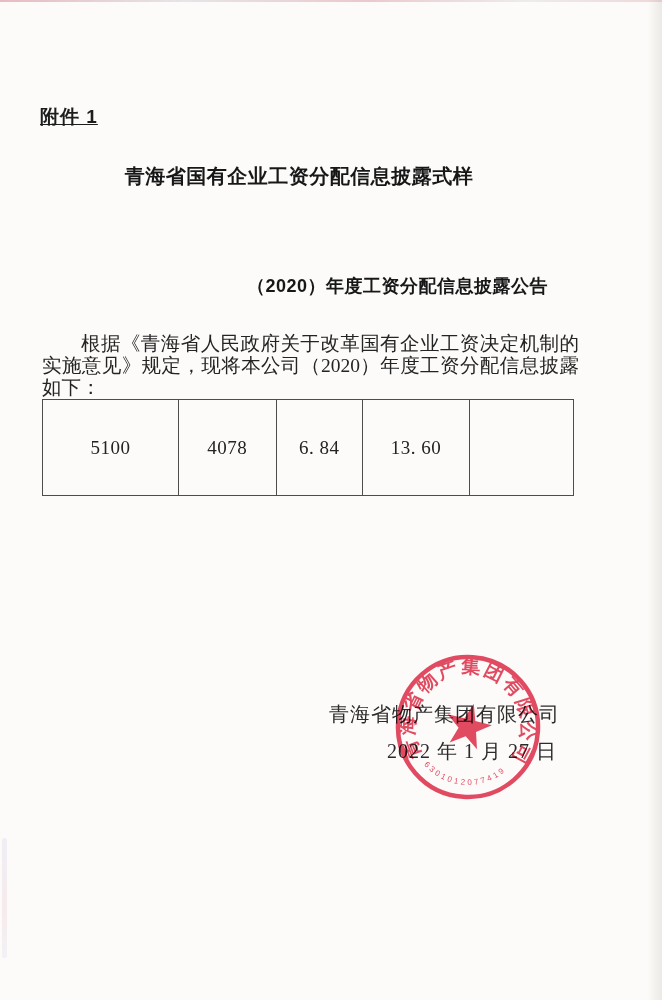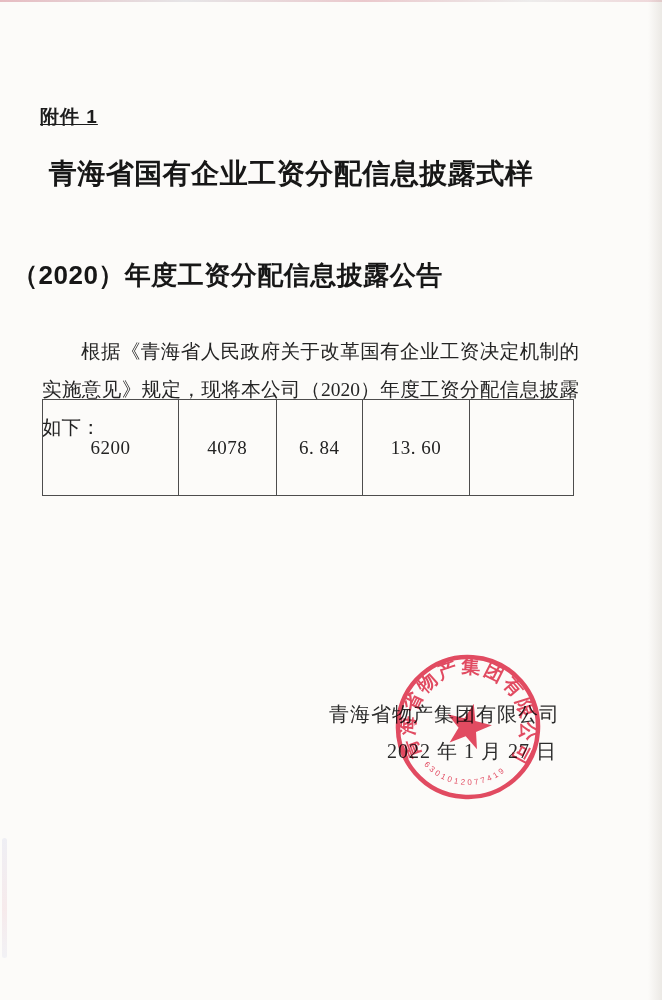--- a/index.html
+++ b/index.html
@@ -22,32 +22,32 @@
     position:absolute; left:2px; top:838px; width:5px; height:120px;
     background:linear-gradient(180deg, rgba(120,130,200,.10), rgba(200,90,120,.10) 60%, rgba(120,130,200,.08));
     border-radius:3px;
   }
   .attachment {
     position:absolute; left:40px; top:104px;
     font-family:"Liberation Sans", sans-serif; font-weight:bold;
     font-size:19px; color:#1d1d1d; letter-spacing:1px;text-decoration:underline;
   }
   .title {
-    position:absolute; left:27px; top:151px; width:520px; margin:4px;
+    position:absolute; left:27px; top:151px; width:520px; margin:12px;
     text-align:center; font-family:"Liberation Sans", sans-serif;
-    font-weight:bold; font-size:28px; color:#171717; letter-spacing:.5px;
+    font-weight:bold; font-size:20px; color:#171717; letter-spacing:.5px;
   }
   .subtitle {
-    position:absolute; left:12px; top:258px; width:520px; margin:0;
-    text-align:left; font-family:"Liberation Sans", sans-serif;
-    font-weight:bold; font-size:26px; color:#171717; letter-spacing:.5px;
+    position:absolute; left:12px; top:258px; width:520px; margin:16px;
+    text-align:right; font-family:"Liberation Sans", sans-serif;
+    font-weight:bold; font-size:18px; color:#171717; letter-spacing:.5px;
   }
   .intro {
     position:absolute; left:42px; top:333px; width:537px; margin:0;
-    font-size:19.5px; line-height:38px; text-align:justify;
+    font-size:19.5px; line-height:22px; text-align:justify;
     text-indent:39px; color:#242424;
   }
   table.disclosure {
     position:absolute; left:42px; top:399px; width:532px;
     border-collapse:collapse; table-layout:fixed;
   }
   table.disclosure td {
     border:1.6px solid var(--line); text-align:center;
     vertical-align:middle; padding:0 1px; color:#232323;
   }
@@ -94,21 +94,21 @@
 <table class="disclosure">
   <colgroup>
     <col style="width:25.6%">
       <col style="width:18.4%">
       <col style="width:16.2%">
     <col style="width:20.3%">
       <col style="width:19.5%">
   </colgroup>
   <tbody>
     <tr class="row">
-      <td>6200</td>
+      <td>5100</td>
       <td>4078</td>
       <td>6. 84</td>
       <td>13. 60</td>
       <td></td>
     </tr>
   </tbody>
 </table>
 
 <div class="sig-company">青海省物产集团有限公司</div>
 <div class="sig-date">2022 年 1 月 27 日</div>

